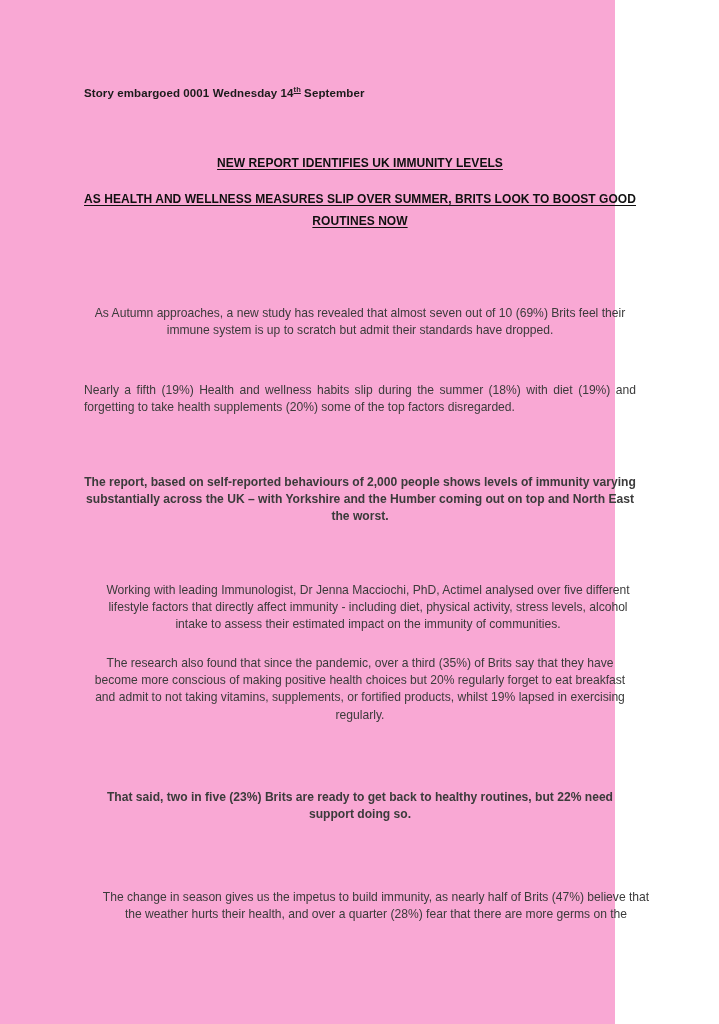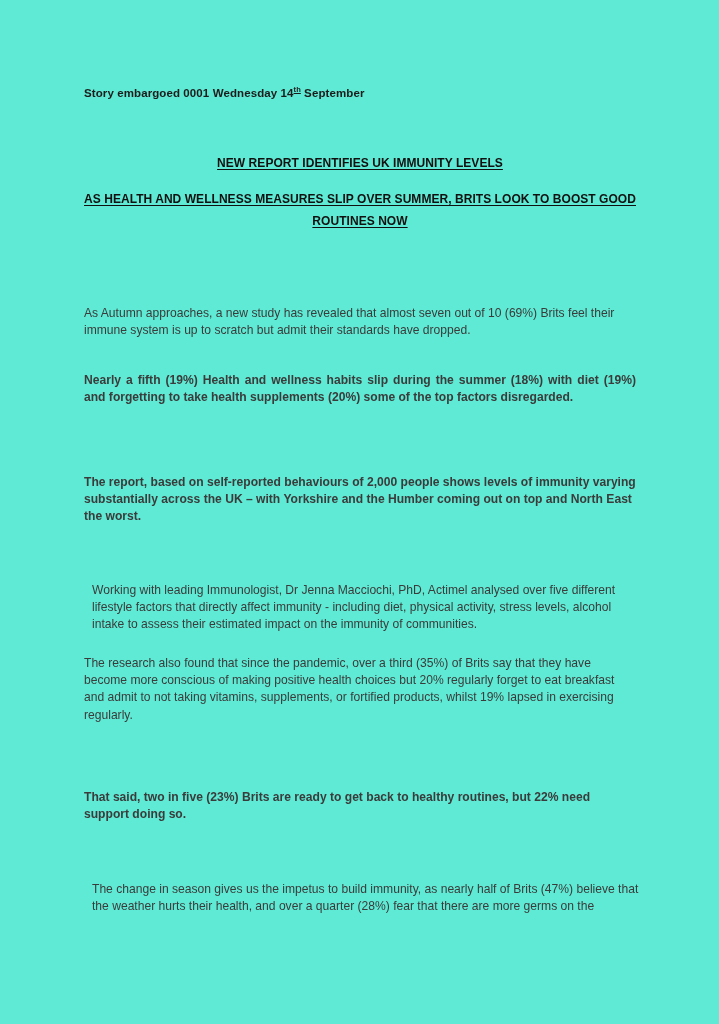--- a/index.html
+++ b/index.html
@@ -10,23 +10,23 @@
   body {
     width: 719px;
     height: 1024px;
     overflow: hidden;
     font-family: "Liberation Sans", sans-serif;
     -webkit-font-smoothing: antialiased;
   }
 
   .page {
     position: relative;
-    width: 719px;
+    width: 615px;
     height: 1024px;
-    background: #5eead4;
+    background: #f9a8d4;
     box-sizing: border-box;
   }
 
   
   .col {
     position: absolute;
     left: 84px;
     width: 552px;
   }
 
@@ -60,26 +60,26 @@
     text-underline-offset: 2px;
   }
   .headline-1 { top: 152px; }
   .headline-2 { top: 188px; }
 
   
   .para {
     font-size: 12.1px;
     line-height: 17.2px;
     color: #3b3b3b;
-    text-align: left;
+    text-align: center;
   }
   .para.justify { text-align: justify; }
 
   .p1 { top: 305px; }
-  .p2 { top: 372px; font-weight: bold; }
+  .p2 { top: 382px; }
   .p3 { top: 474px; }
   .p4 { top: 574px; }
   .p5 { top: 655px; }
   .p6 { top: 789px; }
   .p7 { top: 873px; }
 </style>
 </head>
 <body>
 
 <div class="page">
@@ -89,15 +89,15 @@
   <div class="col headline headline-1"><span class="u">NEW REPORT IDENTIFIES UK IMMUNITY LEVELS</span></div>
 
   <div class="col headline headline-2"><span class="u">AS HEALTH AND WELLNESS MEASURES SLIP OVER SUMMER, BRITS LOOK TO BOOST GOOD</span><br><span class="u">ROUTINES NOW</span></div>
 
   <p class="col para p1" style="margin:0;">As Autumn approaches, a new study has revealed that almost seven out of 10 (69%) Brits feel their immune system is up to scratch but admit their standards have dropped.</p>
   <p class="col para justify p2" style="margin:0;">Nearly a fifth (19%) Health and wellness habits slip during the summer (18%) with diet (19%) and forgetting to take health supplements (20%) some of the top factors disregarded.</p>
   <p class="col para p3" style="margin:0;font-weight:bold;">The report, based on self-reported behaviours of 2,000 people shows levels of immunity varying substantially across the UK – with Yorkshire and the Humber coming out on top and North East the worst.</p>
   <p class="col para p4" style="margin:8px;">Working with leading Immunologist, Dr Jenna Macciochi, PhD, Actimel analysed over five different lifestyle factors that directly affect immunity - including diet, physical activity, stress levels, alcohol intake to assess their estimated impact on the immunity of communities.</p>
   <p class="col para p5" style="margin:0;">The research also found that since the pandemic, over a third (35%) of Brits say that they have become more conscious of making positive health choices but 20% regularly forget to eat breakfast and admit to not taking vitamins, supplements, or fortified products, whilst 19% lapsed in exercising regularly.</p>
   <p class="col para p6" style="margin:0;font-weight:bold;">That said, two in five (23%) Brits are ready to get back to healthy routines, but 22% need support doing so.</p>
-  <p class="col para p7" style="margin:8px;">The change in season gives us the impetus to build immunity, as nearly half of Brits (47%) believe that the weather hurts their health, and over a quarter (28%) fear that there are more germs on the</p>
+  <p class="col para p7" style="margin:16px;">The change in season gives us the impetus to build immunity, as nearly half of Brits (47%) believe that the weather hurts their health, and over a quarter (28%) fear that there are more germs on the</p>
 
 </div>
 
 </body></html>

